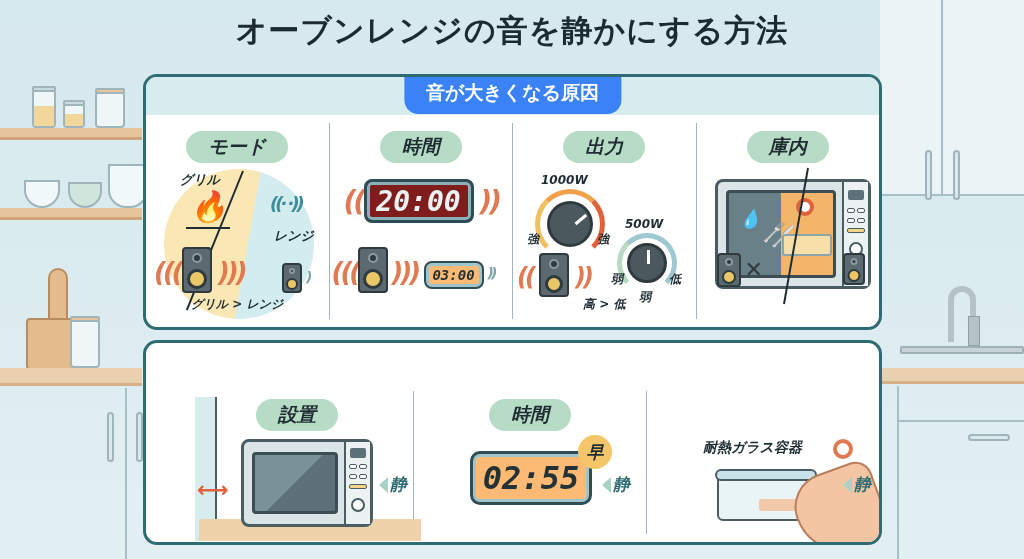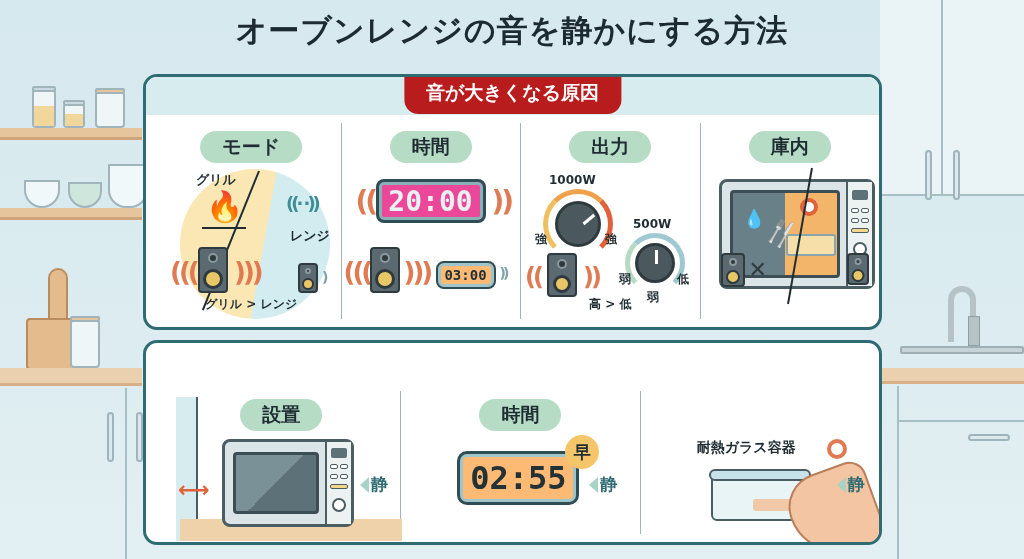--- a/index.html
+++ b/index.html
@@ -38,47 +38,47 @@
   .panel {
     position: absolute; left: 143px; width: 739px;
     background: #ffffff; border: 3px solid #2f6b73; border-radius: 14px;
     overflow: hidden;
   }
   .panel.top { top: 74px; height: 256px; }
   .panel.top .panel-head-strip { position: absolute; left: 0; right: 0; top: 0; height: 38px; background: #d7ecee; }
   .panel.bottom { top: 340px; height: 205px; }
   .section-tab {
     position: absolute; left: 50%; transform: translateX(-50%); top: -3px;
-    background: #b91c1c; color: #fff; font-weight: bold; font-size: 19px;
+    background: #3b82f6; color: #fff; font-weight: bold; font-size: 19px;
     padding: 6px 22px 8px; border-radius: 0 0 14px 14px; white-space: nowrap;
   }
-  .cols { position: absolute; left: 16px; right: 0; display: flex; }
+  .cols { position: absolute; left: 0; right: 0; display: flex; font-style: italic; }
   .panel.top .cols { top: 38px; bottom: 0; }
-  .panel.bottom .cols { top: 40px; bottom: 0; }
+  .panel.bottom .cols { top: 40px; bottom: 0; margin-left: 35px; }
   .col { flex: 1; position: relative; border-right: 1.5px solid #9fb7bc; margin: 8px 0; }
   .col:last-child { border-right: none; }
   .pill {
     position: absolute; left: 50%; transform: translateX(-50%); top: 8px;
     background: #b7dcc6; border-radius: 16px; padding: 3px 22px;
     font-size: 19px; font-weight: bold; color: #1f2d33; white-space: nowrap;
   }
   .caption { position: absolute; left: 0; right: 0; bottom: 6px; text-align: center; font-size: 12px; font-weight: bold; color: #1f2d33; }
   .small-label { position: absolute; font-size: 13px; font-weight: bold; color: #1f2d33; }
 
   
   .speaker { position: absolute; background: #5a6a70; border: 2px solid #2e3a3e; border-radius: 4px; }
   .speaker .tw { position: absolute; left: 50%; transform: translateX(-50%); border-radius: 50%; background: #2e3a3e; border: 2px solid #8b9a9f; }
   .speaker .wf { position: absolute; left: 50%; transform: translateX(-50%); border-radius: 50%; background: #e9c766; border: 3px solid #2e3a3e; }
   .waves { position: absolute; font-weight: bold; letter-spacing: -3px; }
   .waves.hot { color: #e07a52; }
   .waves.cool { color: #7fa3a8; }
 
   
   .lcd { position: absolute; border: 3px solid #2e4d55; border-radius: 8px; display: flex; align-items: center; justify-content: center; font-family: "DejaVu Sans Mono", monospace; font-weight: bold; }
-  .lcd.dark { background: #ec4899; color: #e9f1f2; box-shadow: 0 0 0 3px #8ab0b8 inset; }
+  .lcd.dark { background: #7f1d1d; color: #e9f1f2; box-shadow: 0 0 0 3px #8ab0b8 inset; }
   .lcd.light { background: #fdba74; color: #243236; box-shadow: 0 0 0 3px #9ec5cc inset; }
 
   
   .dial { position: absolute; border-radius: 50%; background: #4b585d; border: 3px solid #2e3a3e; }
   .dial .needle { position: absolute; left: 50%; top: 6px; width: 3px; height: 14px; background: #fff; transform-origin: bottom center; }
   .arc { position: absolute; border-radius: 50%; border: 5px solid transparent; }
 
   
   .mw { position: absolute; background: #dbe4e6; border: 3px solid #4a5d62; border-radius: 8px; }
   .mw .win { position: absolute; background: #5c7178; border: 3px solid #3c4e53; border-radius: 4px; }

